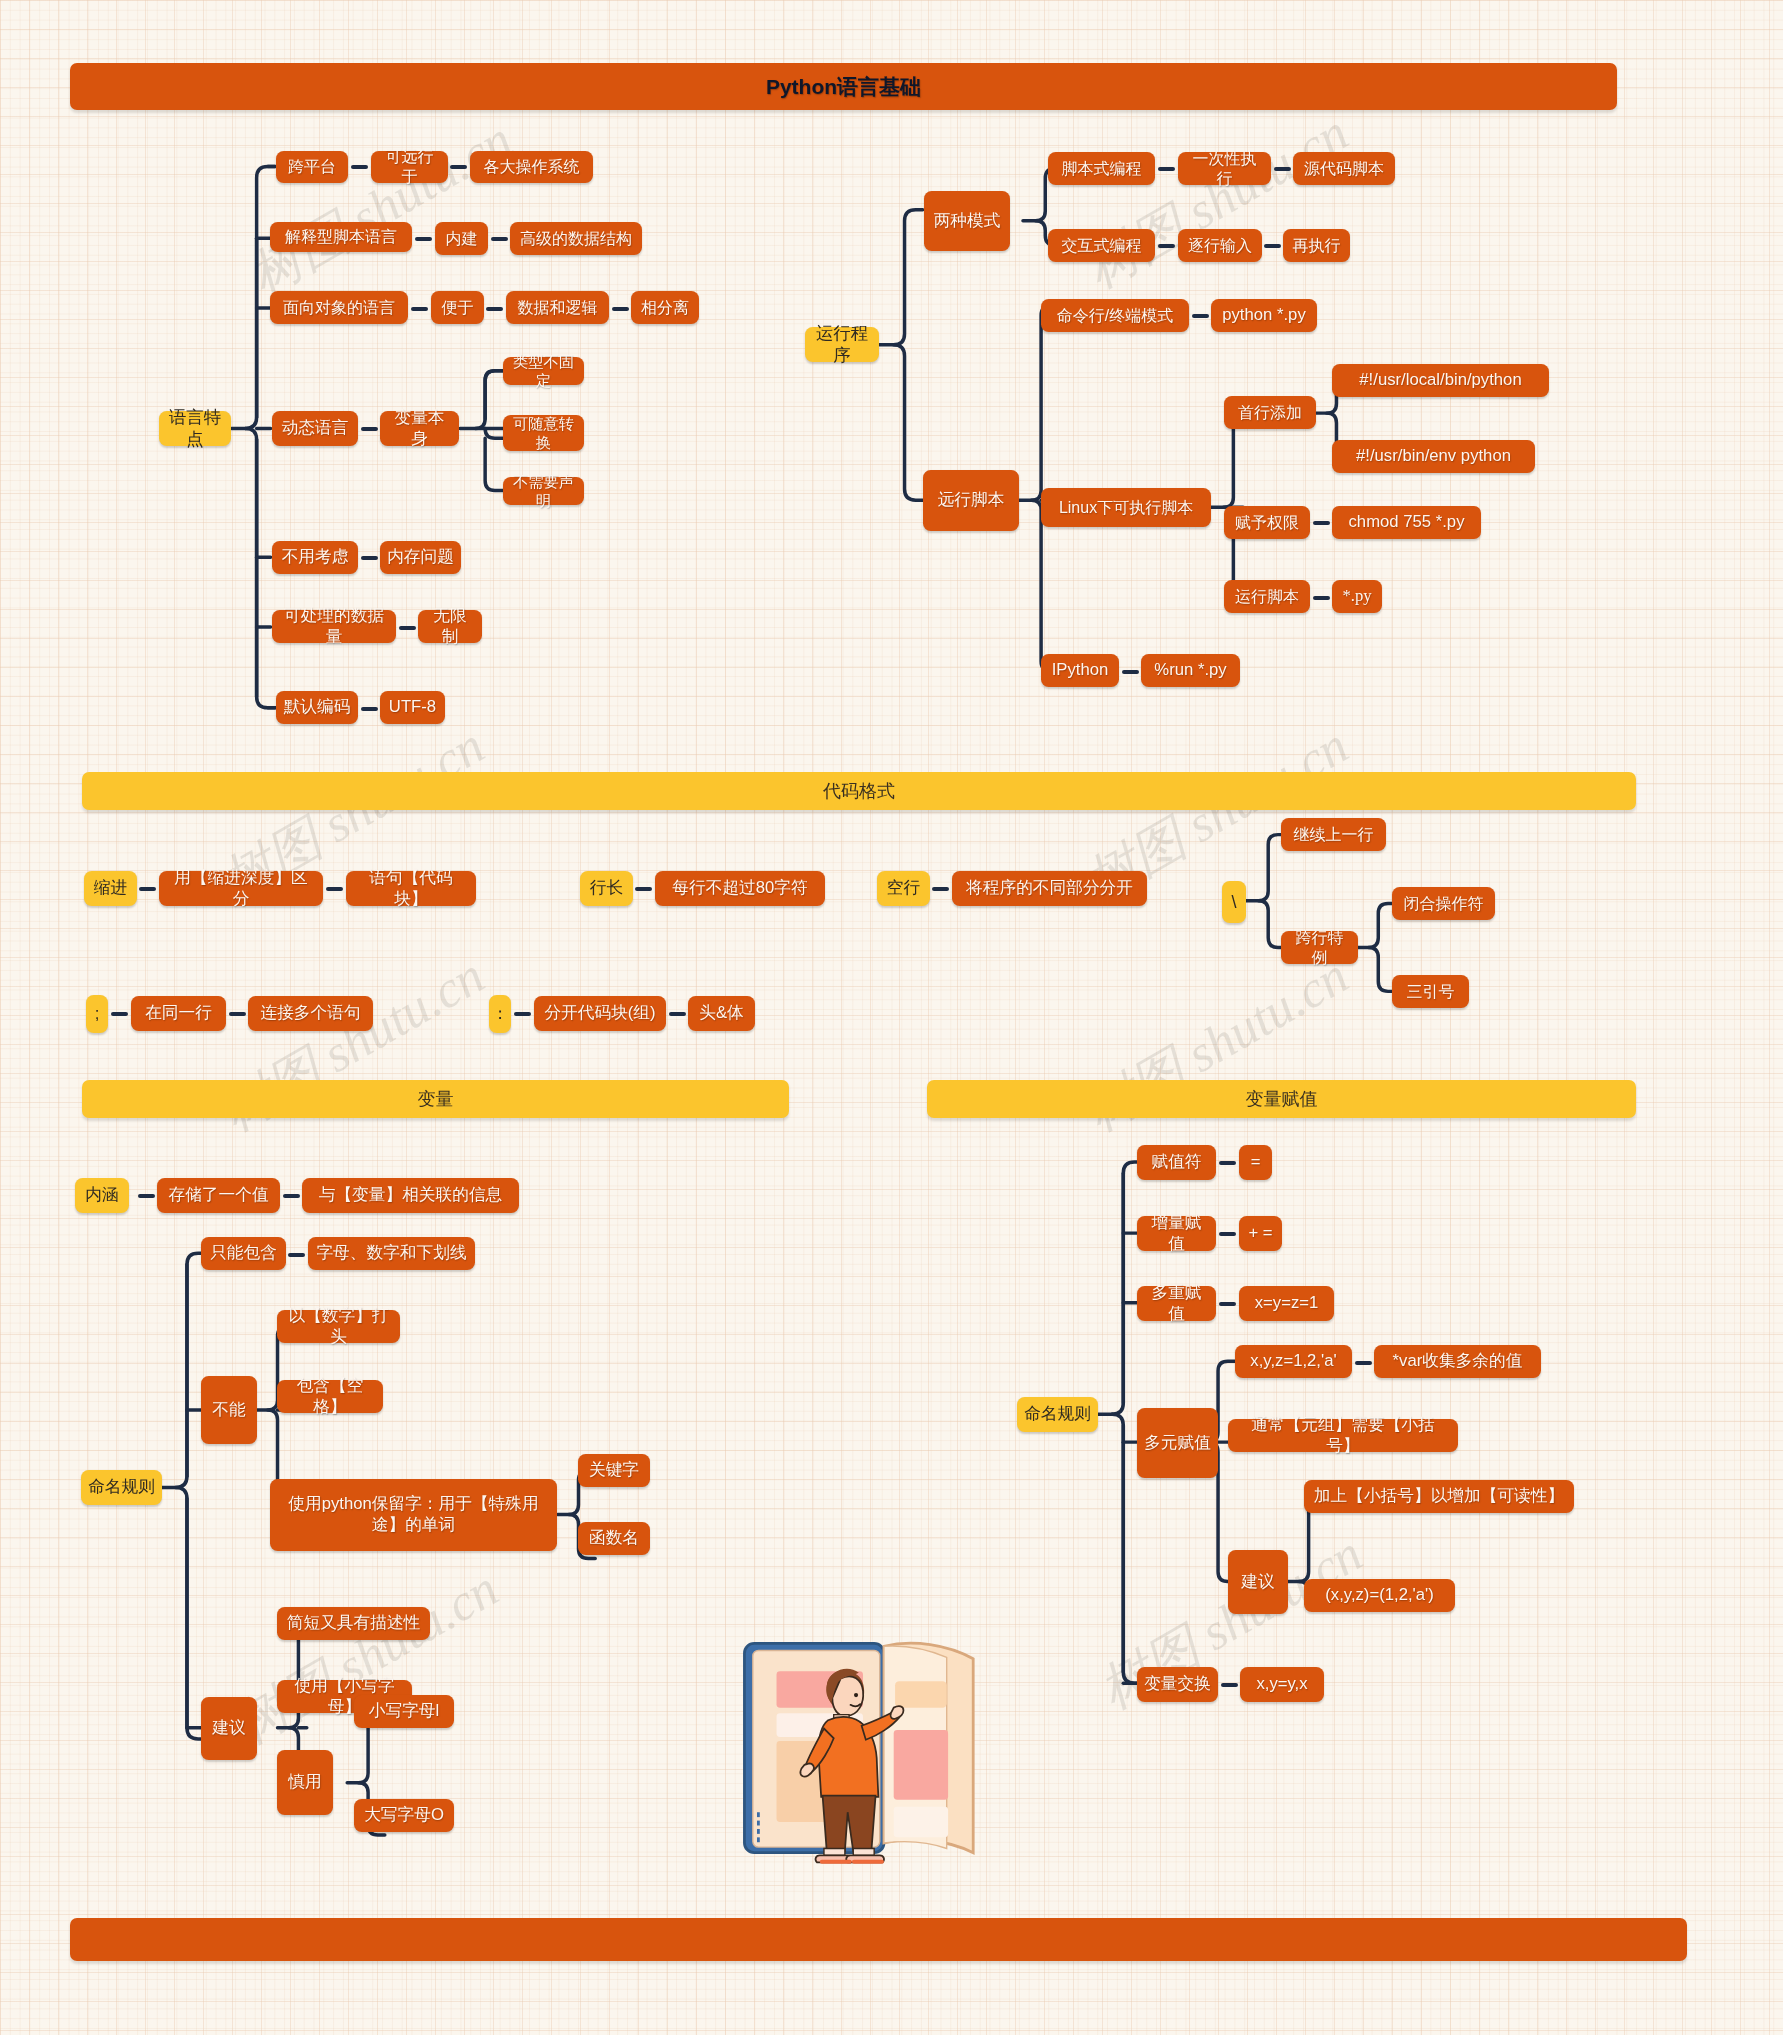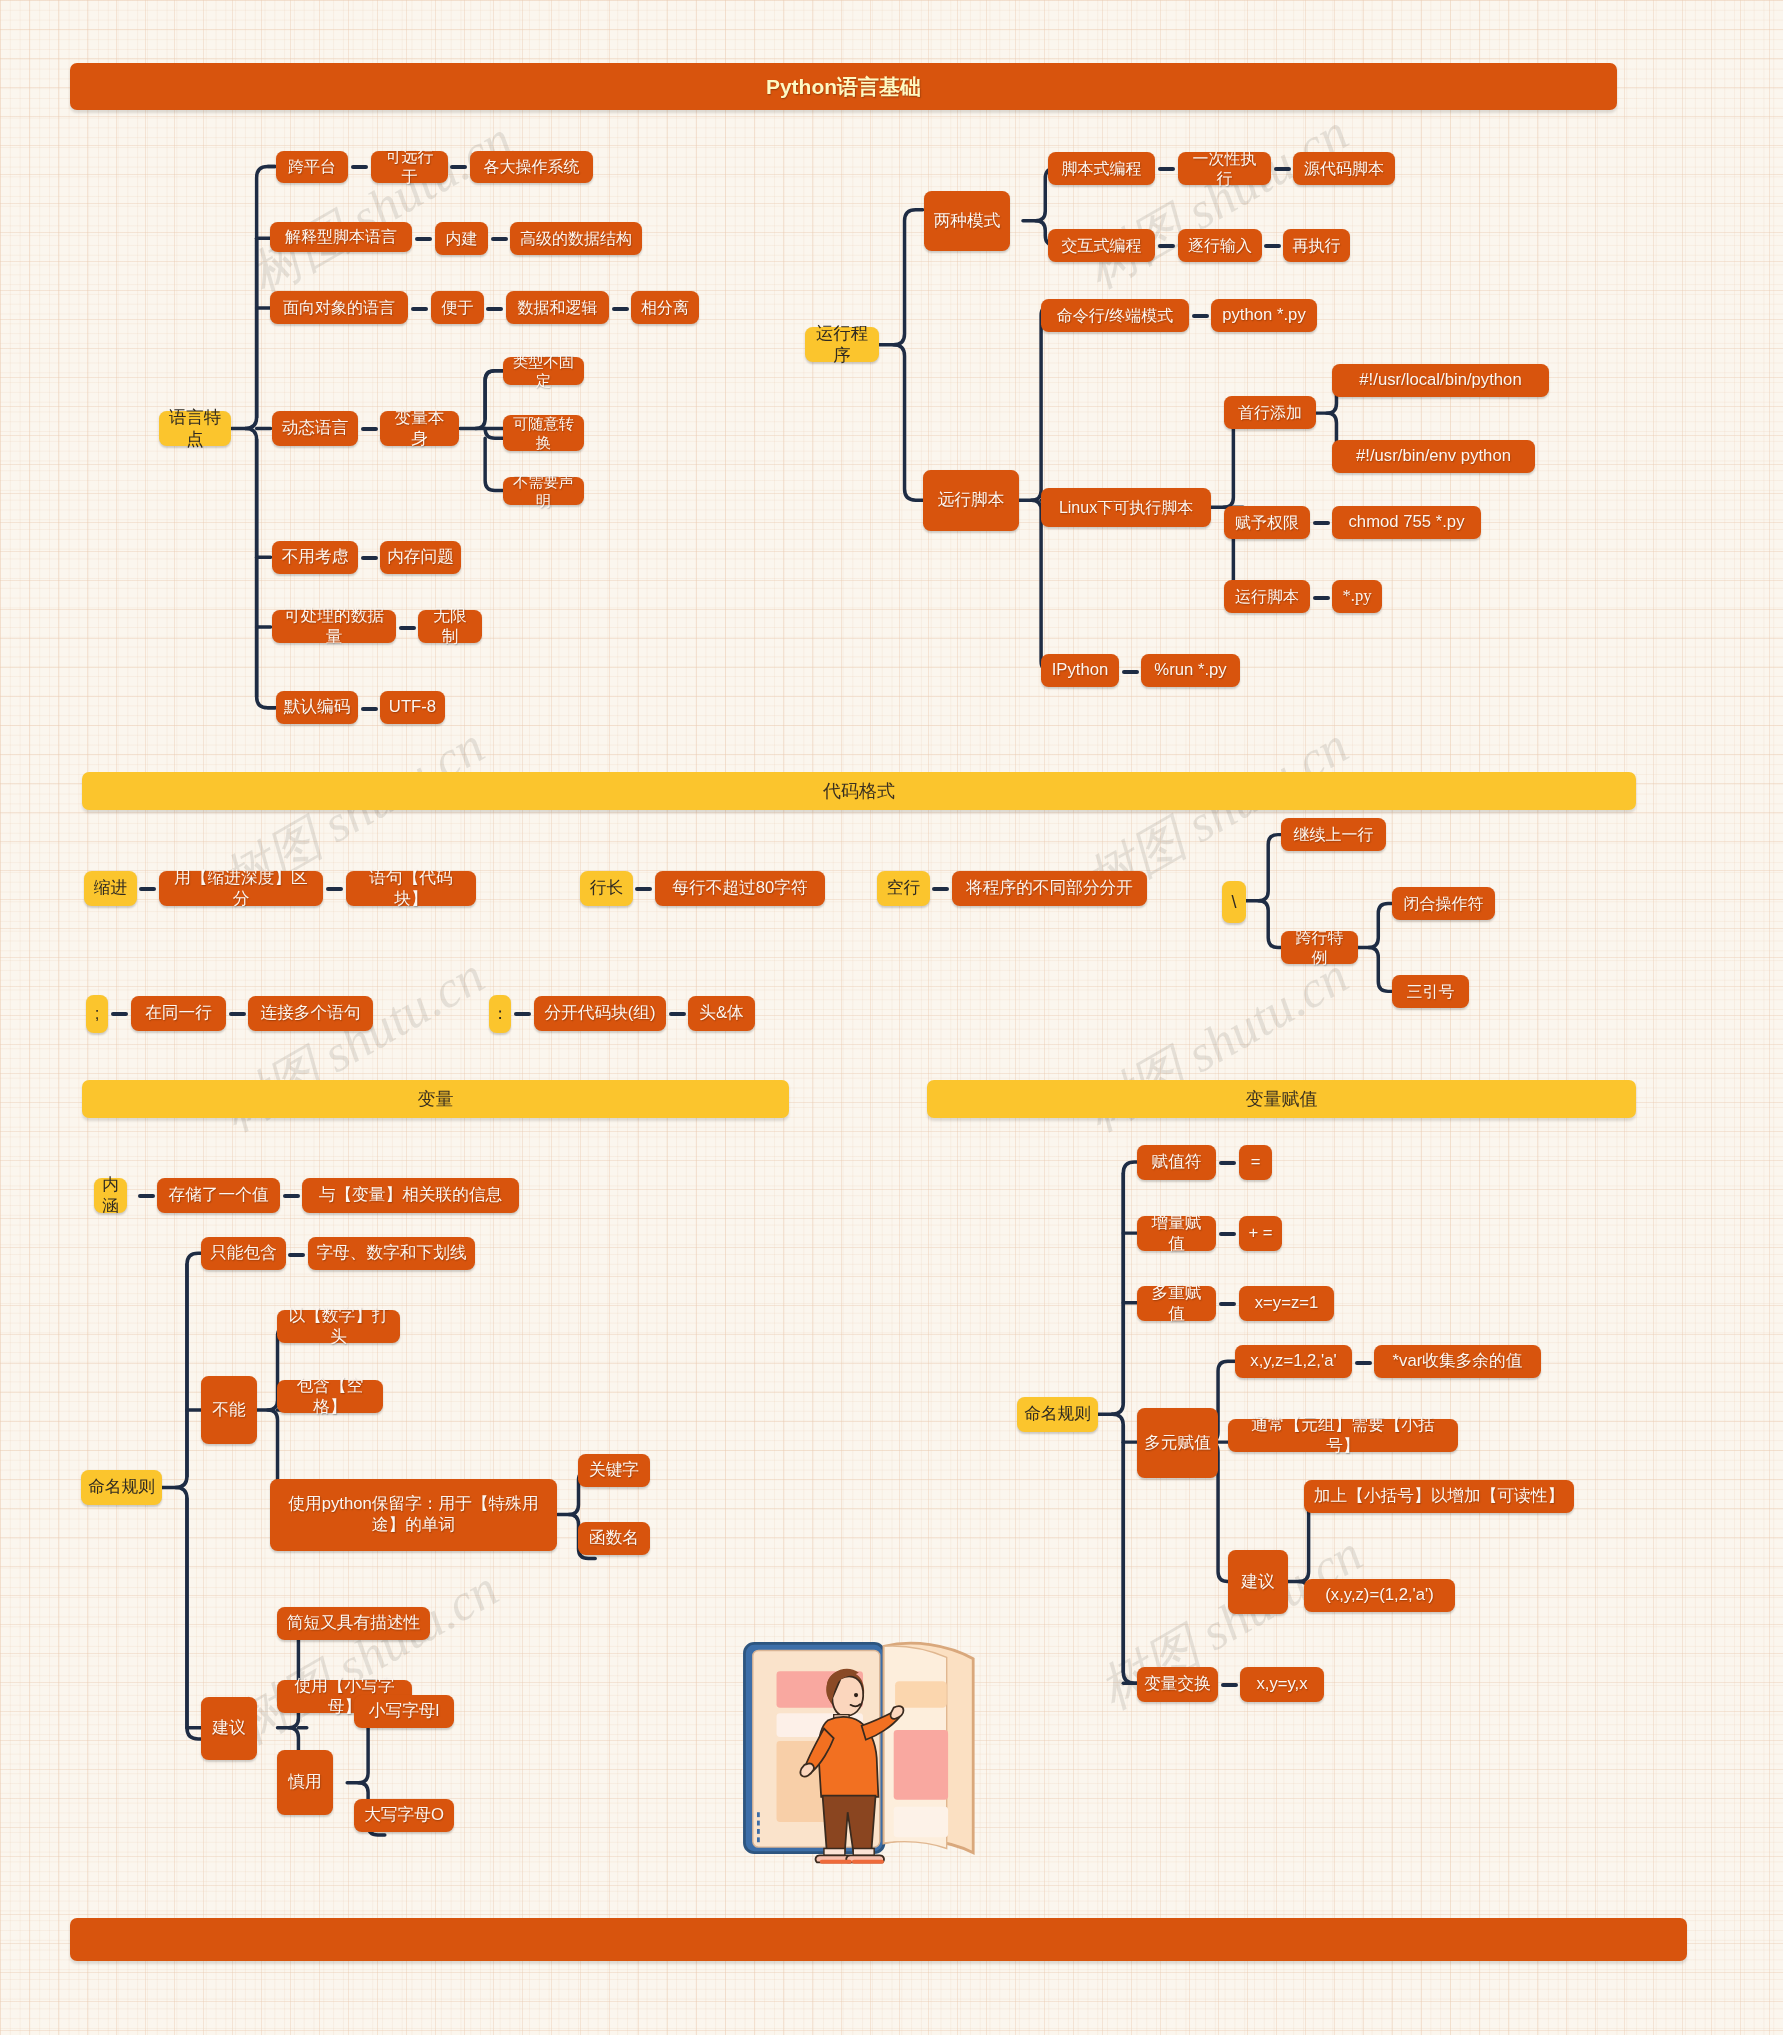--- a/index.html
+++ b/index.html
@@ -28,21 +28,21 @@
     transform:rotate(-30deg);transform-origin:left top;
   }
   #edges{position:absolute;left:0;top:0;z-index:2;}
   #nodes{position:absolute;left:0;top:0;width:1784px;height:2035px;z-index:3;}
 
   .bar{
     position:absolute;border-radius:7px;
     display:flex;align-items:center;justify-content:center;
     box-shadow:0 2.1px 2.8px rgba(0,0,0,.12);
   }
-  .bar.main{background:#d8540d;color:#fef9c3;font-size:21px;font-weight:bold;
+  .bar.main{background:#d8540d;color:#0f172a;font-size:21px;font-weight:bold;
     text-shadow:0.7px 0.7px 1.4px rgba(0,0,0,.3);}
   .bar.sub{background:#fbc52d;color:#3a3020;font-size:18px;}
 
   .node{
     position:absolute;box-sizing:border-box;
     border-radius:7.7px;
     display:flex;align-items:center;justify-content:center;
     text-align:center;line-height:1.25;
     padding:2.8px 7px;
     box-shadow:0 1.4px 2.1px rgba(0,0,0,.18);
@@ -275,21 +275,21 @@
 
   <div class="node n-ye f24" style="left:489px;top:995px;width:22px;height:38px;">：</div>
   <div class="dash" style="left:514px;top:1012px;width:16.7px;"></div>
   <div class="node n-or f24" style="left:534px;top:996px;width:132px;height:35px;">分开代码块(组)</div>
   <div class="dash" style="left:669px;top:1012px;width:16.7px;"></div>
   <div class="node n-or f24" style="left:688px;top:996px;width:67px;height:35px;">头&amp;体</div>
 
   <div class="bar sub" style="left:927px;top:1080px;width:709px;height:38px;">变量赋值</div>
   <div class="bar sub" style="left:82px;top:1080px;width:707px;height:38px;">变量</div>
 
-  <div class="node n-ye f24" style="left:94px;top:1178px;width:33px;height:35px;">内涵</div>
+  <div class="node n-ye f24" style="left:75px;top:1178px;width:54px;height:35px;">内涵</div>
   <div class="dash" style="left:138px;top:1194px;width:16.7px;"></div>
   <div class="node n-or f24" style="left:157px;top:1178px;width:123px;height:35px;">存储了一个值</div>
   <div class="dash" style="left:283px;top:1194px;width:16.7px;"></div>
   <div class="node n-or f24" style="left:302px;top:1178px;width:217px;height:35px;">与【变量】相关联的信息</div>
 
   <div class="node n-ye f24" style="left:81px;top:1470px;width:81px;height:35px;">命名规则</div>
 
   <div class="node n-or f24" style="left:201px;top:1237px;width:85px;height:33px;">只能包含</div>
   <div class="dash" style="left:288px;top:1253px;width:16.7px;"></div>
   <div class="node n-or f24" style="left:308px;top:1237px;width:167px;height:33px;">字母、数字和下划线</div>

